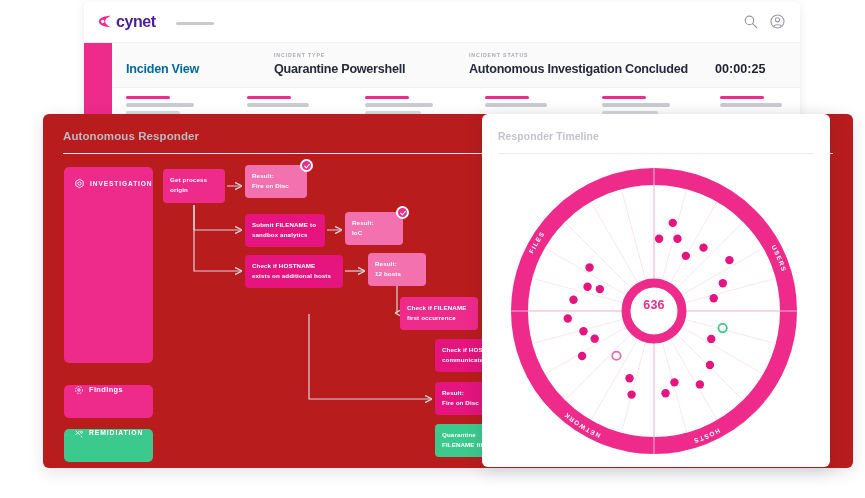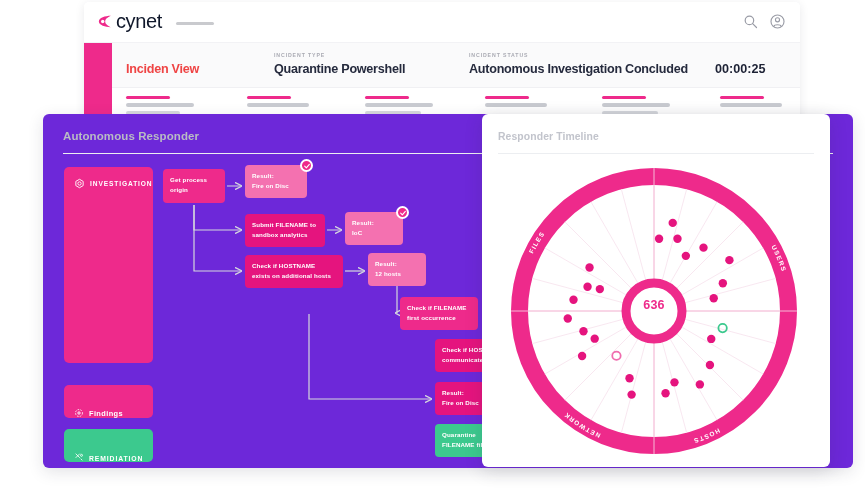--- a/index.html
+++ b/index.html
@@ -30,22 +30,22 @@
     width: 100%; height: 41px;
     background: #ffffff;
     border-bottom: 1px solid #f2f2f5;
   }
   .logo-wrap {
     position: absolute; left: 12px; top: 11px;
     display: flex; align-items: center; gap: 3px;
   }
   .logo-mark { width: 17px; height: 17px; display:block; }
   .logo-text {
-    font-size: 20px; font-weight: normal; letter-spacing: -0.4px;
-    color: #0f172a; line-height: 17px;
+    font-size: 16px; font-weight: bold; letter-spacing: -0.4px;
+    color: #4c1d95; line-height: 17px;
   }
   .topbar-stub {
     position: absolute; left: 92px; top: 20px;
     width: 38px; height: 3px; border-radius: 2px; background: #c9cace;
   }
   .topbar-icons {
     position: absolute; right: 14px; top: 11px;
     display: flex; align-items: center; gap: 10px;
   }
   .ic { width: 17px; height: 17px; display:block; }
@@ -65,39 +65,39 @@
   .col-kicker {
     font-size: 5.2px; letter-spacing: 0.9px; font-weight: bold;
     color: #a9aab3; text-transform: uppercase;
     position: absolute; top: 9px; left: 0; white-space: nowrap;
   }
   .col-value {
     position: absolute; top: 19px; left: 0;
     font-size: 12.6px; font-weight: bold; letter-spacing: -0.25px;
     color: #252a3d; white-space: nowrap;
   }
-  .col-value.accent { color: #ef4444; }
+  .col-value.accent { color: #0369a1; }
   .col-value.timer { color: #1d2235; letter-spacing: 0px; }
 
   .bw-skel {
     position: absolute; left: 28px; top: 86px; right: 0; bottom: 0;
     background: #ffffff;
   }
   .sk-group { position: absolute; top: 8px; }
   .sk { border-radius: 2px; }
   .sk-pink { height: 3px; background: #ee2a8b; }
   .sk-gray { height: 4px; background: #c9cbd1; margin-top: 4px; }
   .sk-gray2 { height: 4px; background: #d6d8dd; margin-top: 4px; }
 
   
   .mid-window {
     position: absolute;
     left: 43px; top: 114px;
     width: 810px; height: 354px;
-    background: #6d28d9;
+    background: #b91c1c;
     border-radius: 6px;
     box-shadow: 0 4px 16px rgba(40,40,60,0.13);
     overflow: hidden;
   }
   .mid-title {
     position: absolute; left: 20px; top: 16px;
     font-size: 11.5px; font-weight: bold; letter-spacing: 0.1px;
     color: #b9bbc4;
   }
   .mid-rule {
@@ -117,21 +117,21 @@
   }
   .investigation-label span {
     font-size: 6.6px; font-weight: bold; letter-spacing: 0.9px;
     color: #ffffff;
   }
 
   .side-btn {
     position: absolute; left: 21px;
     width: 89px; height: 33px;
     border-radius: 5px;
-    display: flex; align-items: flex-end; gap: 5px;
+    display: flex; align-items: flex-start; gap: 5px;
     padding-left: 10px;
   }
   .side-btn span {
     font-size: 7.4px; font-weight: bold; letter-spacing: 0.4px; color: #fff;
   }
   .btn-findings { top: 271px; background: #ee2a8b; }
   .btn-remediation { top: 315px; background: #3cc98e; }
   .btn-remediation span { letter-spacing: 0.9px; font-size: 6.8px; }
 
   

